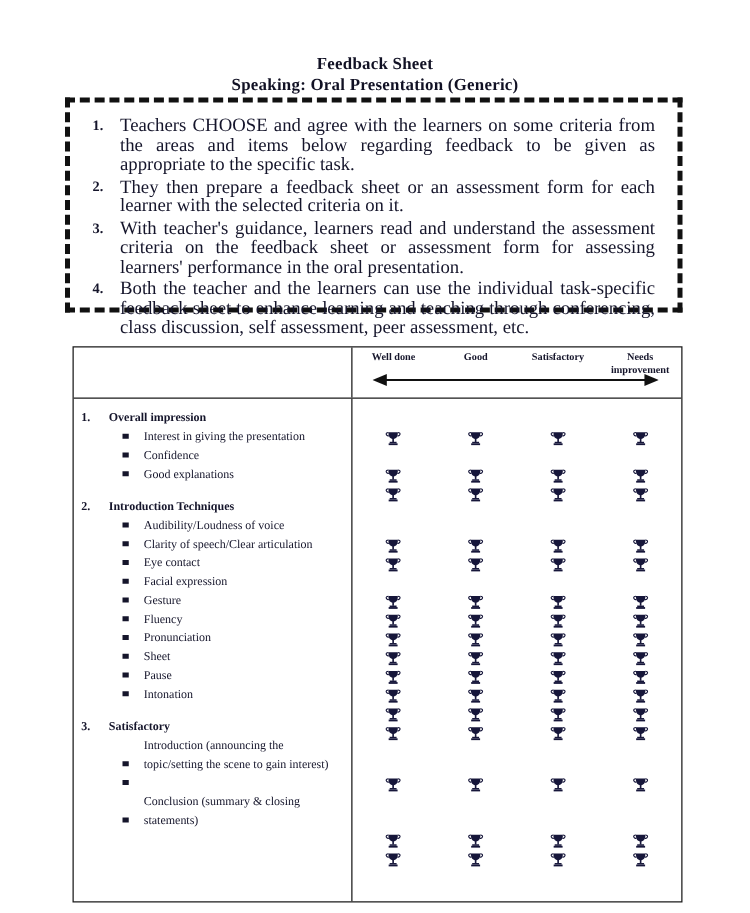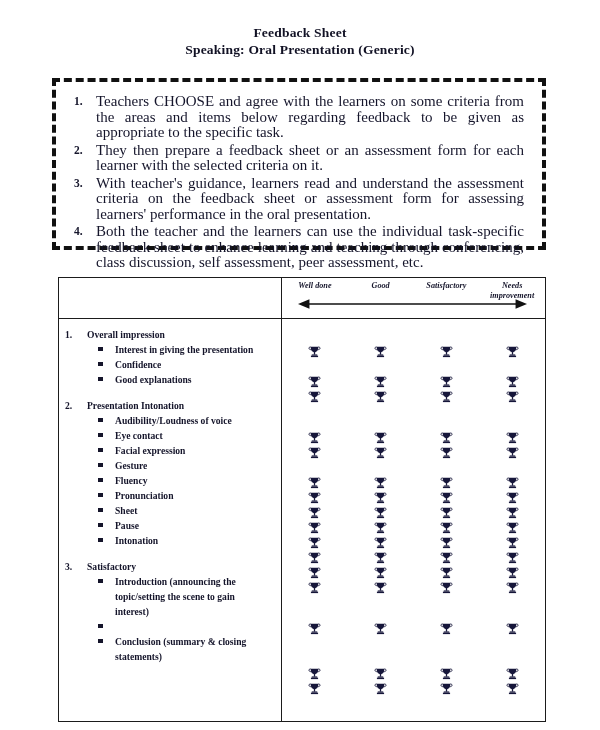--- a/index.html
+++ b/index.html
@@ -13,21 +13,21 @@
     font-family: "Liberation Serif", "DejaVu Serif", serif;
     color: #1a1a2e;
     position: relative;
     overflow: hidden;
   }
 
   
   .title-block {
     width: 100%;
     text-align: center;
-    padding-top: 24px;
+    padding-top: 42px;
   }
   .title-line {
     font-weight: bold;
     font-size: 13.5px;
     line-height: 17px;
     letter-spacing: .2px;
     color: #111124;
   }
 
   
@@ -104,21 +104,20 @@
   }
   .header-label {
     flex: 1 1 0;
     text-align: center;
     font-weight: bold;
     font-size: 8.2px;
     line-height: 9.5px;
     color: #15152b;
     padding: 0 2px;
     box-sizing: border-box;
-    font-style: italic;
   }
   .scale-arrow {
     position: absolute;
     left: 16px;
     right: 18px;
     top: 20px;
     height: 12px;
   }
   .scale-arrow svg { display: block; width: 100%; height: 100%; }
 
@@ -148,22 +147,22 @@
   }
   .section-num {
     flex: 0 0 24px;
     padding-left: 2px;
     box-sizing: border-box;
   }
   .section-title { flex: 1; }
 
   .criterion {
     display: flex;
-    align-items: flex-start;
-    font-weight: bold;
+    align-items: flex-end;
+    font-weight: normal;
     font-size: 9.6px;
     line-height: 15px;
     color: #15152b;
   }
   .bullet {
     flex: 0 0 52px;
     box-sizing: border-box;
     padding-left: 35px;
     font-size: 8px;
     line-height: 15px;
@@ -268,25 +267,29 @@
           <div class="bullet"><span></span></div>
           <div class="criterion-label">Confidence</div>
         </div>
         <div class="criterion">
           <div class="bullet"><span></span></div>
           <div class="criterion-label">Good explanations</div>
         </div>
         <div class="section-spacer"></div>
         <div class="section-head">
           <div class="section-num">2.</div>
-          <div class="section-title">Presentation Intonation</div>
+          <div class="section-title">Introduction Techniques</div>
         </div>
         <div class="criterion">
           <div class="bullet"><span></span></div>
           <div class="criterion-label">Audibility/Loudness of voice</div>
+        </div>
+        <div class="criterion">
+          <div class="bullet"><span></span></div>
+          <div class="criterion-label">Clarity of speech/Clear articulation</div>
         </div>
         <div class="criterion">
           <div class="bullet"><span></span></div>
           <div class="criterion-label">Eye contact</div>
         </div>
         <div class="criterion">
           <div class="bullet"><span></span></div>
           <div class="criterion-label">Facial expression</div>
         </div>
         <div class="criterion">

